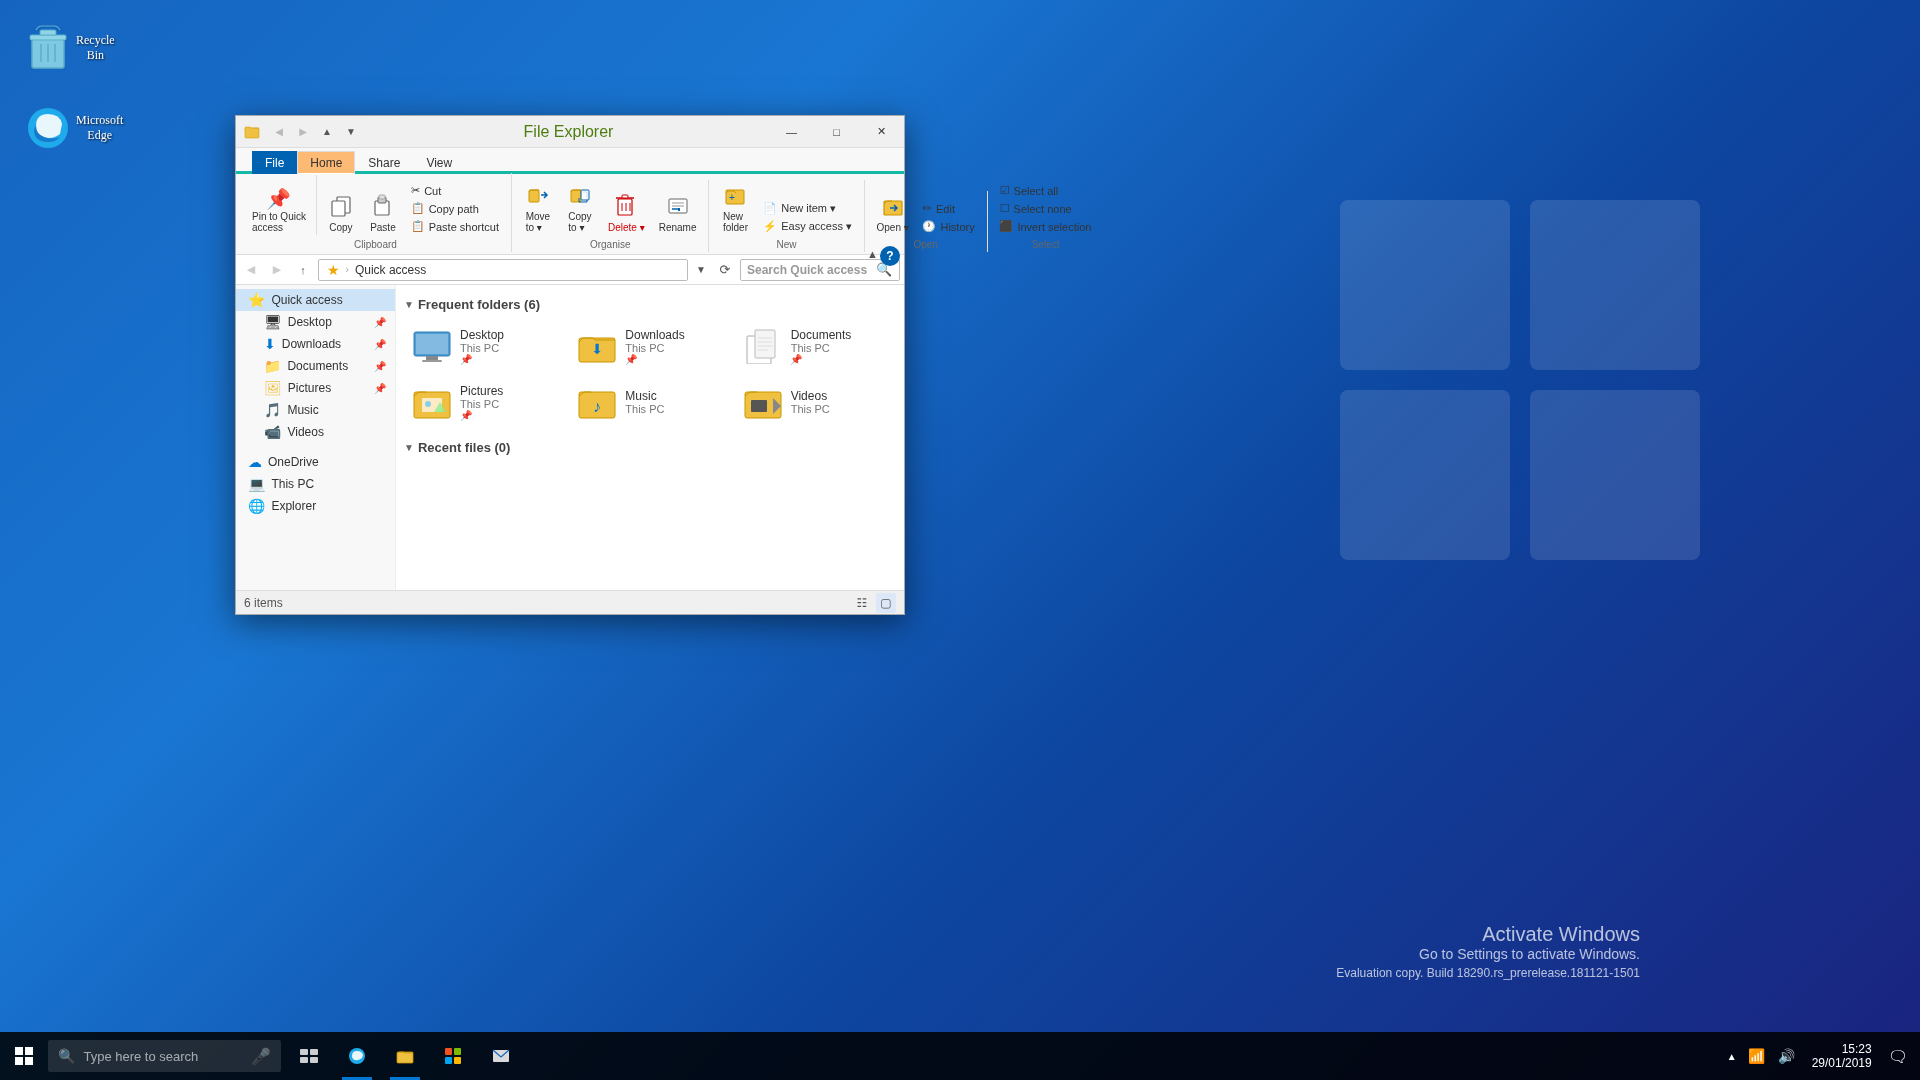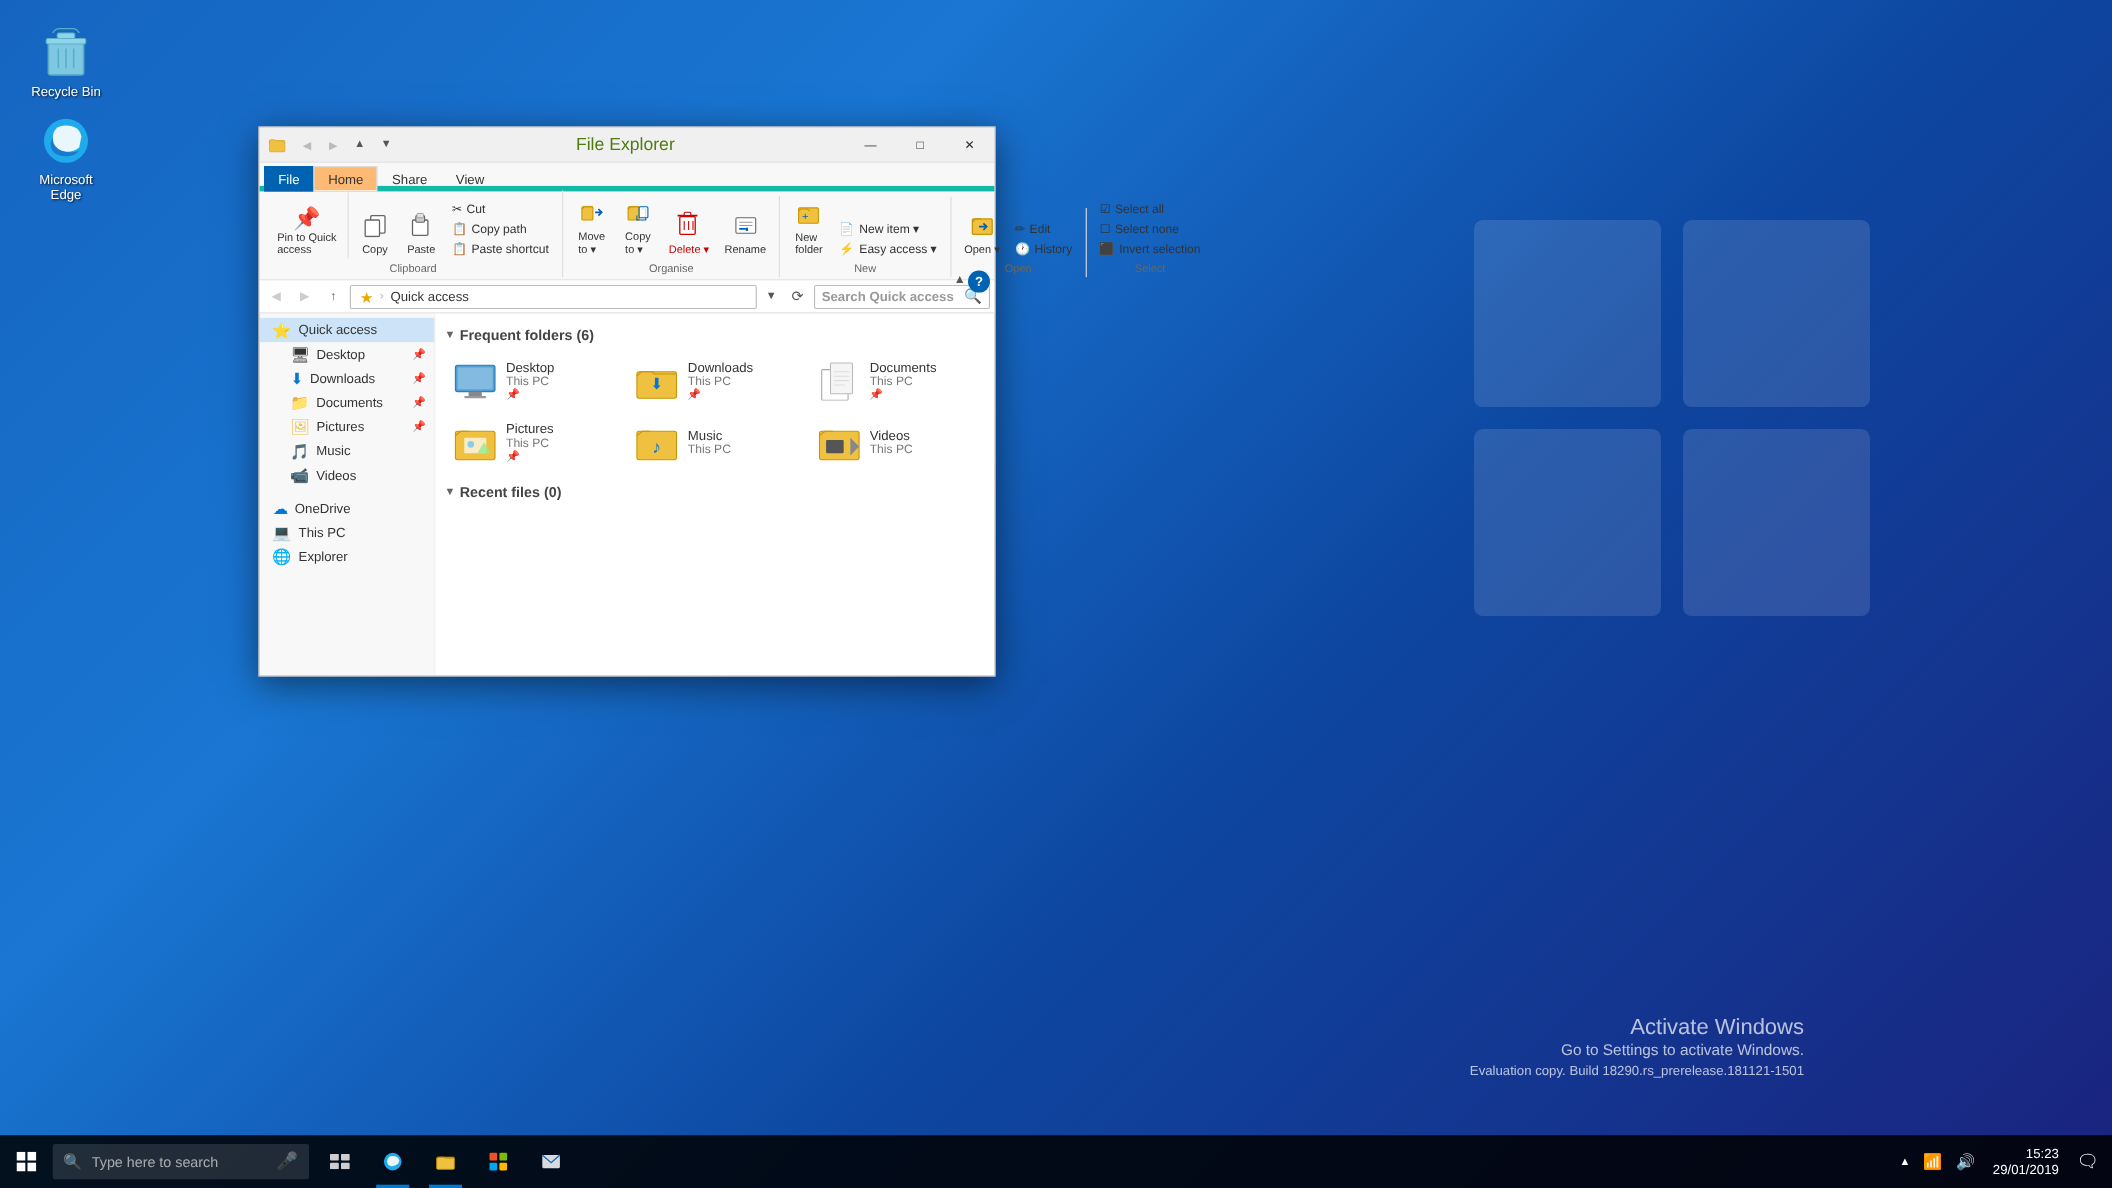--- a/index.html
+++ b/index.html
@@ -9,27 +9,28 @@
       background: linear-gradient(135deg, #1565c0 0%, #1976d2 30%, #0d47a1 60%, #1a237e 100%);
       font-family: 'Segoe UI', Arial, sans-serif;
       overflow: hidden;
       position: relative;
     }
 
     
     .desktop-icon {
       position: absolute;
       display: flex;
-      flex-direction: column;
+      flex-direction: row;
       align-items: center;
       gap: 4px;
       cursor: pointer;
       padding: 4px;
       border-radius: 4px;
       width: 80px;
+      font-family: Liberation Serif, serif;
     }
     .desktop-icon .icon-img {
       width: 48px;
       height: 48px;
       display: flex;
       align-items: center;
       justify-content: center;
     }
     .desktop-icon .icon-label {
       color: white;
@@ -232,22 +233,22 @@
     }
 
     
     .ribbon {
       background: #f8f8f8;
       border-bottom: 1px solid #ddd;
     }
     .ribbon-tabs {
       display: flex;
       height: 26px;
-      border-bottom: 5px solid #14b8a6;
-      padding-left: 4px;
+      border-bottom: 3px solid #14b8a6;
+      padding-left: 16px;
     }
     .ribbon-tab {
       padding: 0 12px;
       font-size: 12px;
       display: flex;
       align-items: center;
       cursor: pointer;
       color: #333;
       border: 1px solid transparent;
       margin-top: 3px;
@@ -983,20 +984,27 @@
       <div class="recent-section">
         <div class="section-header">
           <span class="chevron">▼</span>
           <span>Recent files (0)</span>
         </div>
       </div>
 
     </div>
   </div>
 
+  <div class="statusbar">
+    <span>6 items</span>
+    <div class="statusbar-right">
+      <div class="view-btn">☷</div>
+      <div class="view-btn active">▢</div>
+    </div>
+  </div>
 
 </div>
 
 <div class="taskbar">
   <div class="taskbar-start">
     <svg width="18" height="18" viewBox="0 0 18 18">
       <rect x="0" y="0" width="8" height="8" fill="white"></rect>
       <rect x="10" y="0" width="8" height="8" fill="white"></rect>
       <rect x="0" y="10" width="8" height="8" fill="white"></rect>
       <rect x="10" y="10" width="8" height="8" fill="white"></rect>

